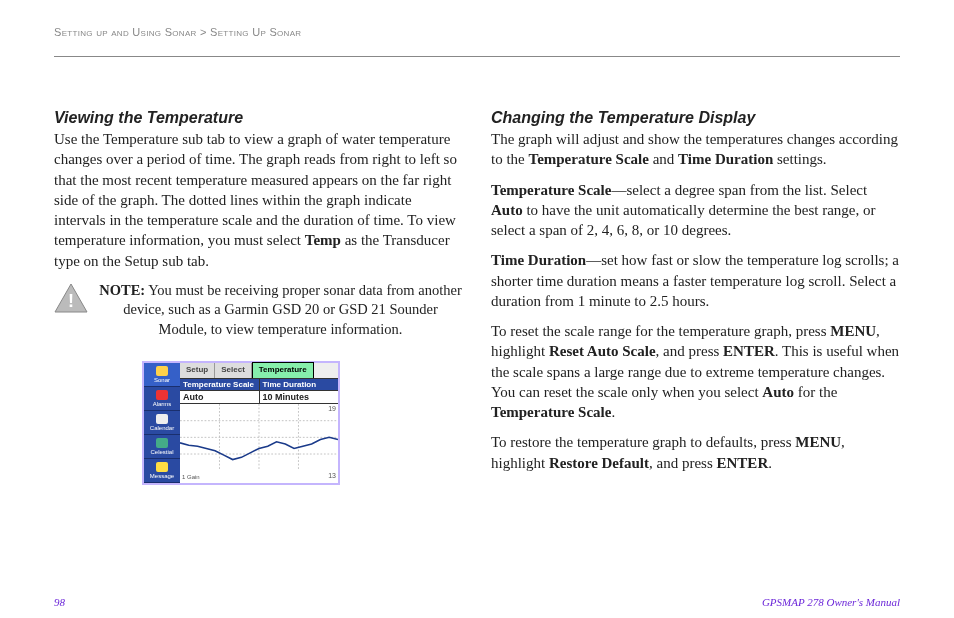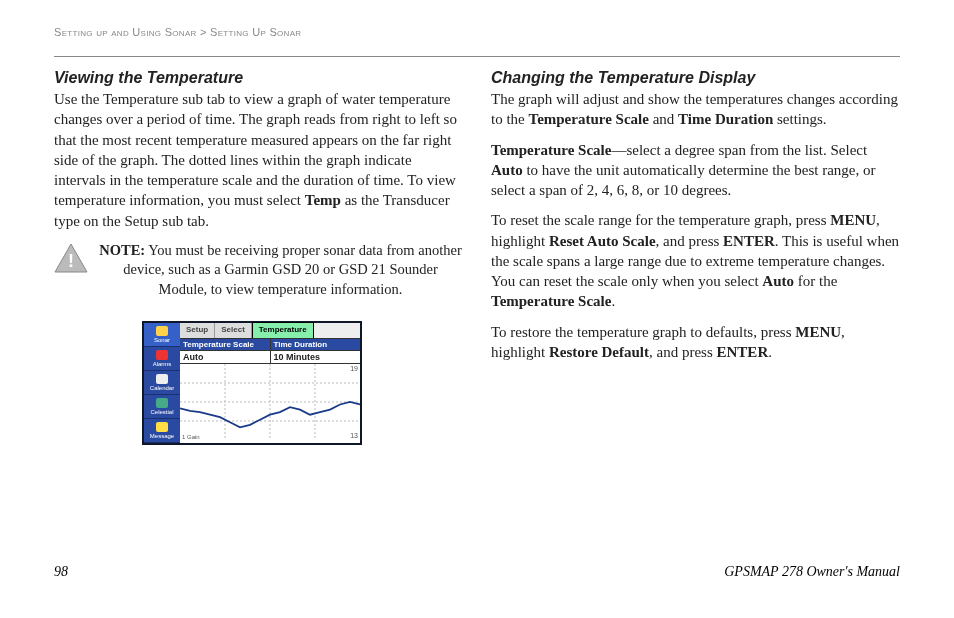--- a/index.html
+++ b/index.html
@@ -19,21 +19,21 @@
     color: #888;
     letter-spacing: 0.3px;
     padding-bottom: 18px;
     border-bottom: 1px solid #888;
     margin-bottom: 6px;
   }
   .columns {
     display: flex;
     gap: 28px;
   }
-  .col { flex: 1; }
+  .col { flex: 1; margin-top: 40px; }
   h3 {
     font-family: Arial, Helvetica, sans-serif;
     font-weight: bold;
     font-style: italic;
     font-size: 16px;
     margin-bottom: 2px;
     margin-top: 6px;
   }
   p {
     font-size: 15px;
@@ -58,22 +58,22 @@
   .fig-caption {
     font-family: Arial, Helvetica, sans-serif;
     font-weight: bold;
     font-size: 12px;
     text-align: center;
     width: 220px;
     margin-top: 2px;
   }
   
   .device {
-    width: 220px;
-    border: 2px solid #0f172a;
+    width: 198px;
+    border: 2px solid #c4b5fd;
     background: #fff;
     font-family: Arial, Helvetica, sans-serif;
   }
   .dev-row { display: flex; }
   .dev-side {
     width: 36px;
     background: #2a4aa2;
     display: flex;
     flex-direction: column;
   }
@@ -106,28 +106,28 @@
   .field-col { flex:1; border-right:1px solid #333; }
   .field-col:last-child{border-right:none;}
   .fld-label { background:#2a4aa2; color:#fff; font-size:8px; font-weight:bold; padding:1px 3px;}
   .fld-val { font-size:9px; font-weight:bold; padding:1px 3px; border-top:1px solid #333;}
   .graph { position:relative; height:76px; background:#fff; }
   .graph .axis-r { position:absolute; right:2px; font-size:7px; color:#555;}
   .graph svg { position:absolute; inset:0; }
   .graph-base { position:absolute; bottom:0; left:2px; font-size:6px; color:#555;}
   .footer {
     position: absolute;
-    bottom: 38px;
+    bottom: 10px;
     left: 54px;
     right: 54px;
     display: flex;
     justify-content: space-between;
     font-style: italic;
-    font-size: 14px;
-    color: #000000;
+    font-size: 11px;
+    color: #6d28d9;
     border: none;
   }
 </style>
 </head>
 <body>
 
 <div class="breadcrumb">
   <span>Setting up and Using Sonar</span><span> &gt; </span><span>Setting Up Sonar</span>
 </div>
 
@@ -210,20 +210,23 @@
 
   <div class="col">
     <h3>Changing the Temperature Display</h3>
     <p>
       <span>The graph will adjust and show the temperatures changes according to the </span><b>Temperature Scale</b><span> and </span><b>Time Duration</b><span> settings.</span>
     </p>
     <p>
       <b>Temperature Scale</b><span>—select a degree span from the list. Select </span><b>Auto</b><span> to have the unit automatically determine the best range, or select a span of 2, 4, 6, 8, or 10 degrees.</span>
     </p>
     <p>
+      <b>Time Duration</b><span>—set how fast or slow the temperature log scrolls; a shorter time duration means a faster temperature log scroll. Select a duration from 1 minute to 2.5 hours.</span>
+    </p>
+    <p>
       <span>To reset the scale range for the temperature graph, press </span><b>MENU</b><span>, highlight </span><b>Reset Auto Scale</b><span>, and press </span><b>ENTER</b><span>. This is useful when the scale spans a large range due to extreme temperature changes. You can reset the scale only when you select </span><b>Auto</b><span> for the </span><b>Temperature Scale</b><span>.</span>
     </p>
     <p>
       <span>To restore the temperature graph to defaults, press </span><b>MENU</b><span>, highlight </span><b>Restore Default</b><span>, and press </span><b>ENTER</b><span>.</span>
     </p>
   </div>
 </div>
 
 <div class="footer">
   <span>98</span>

